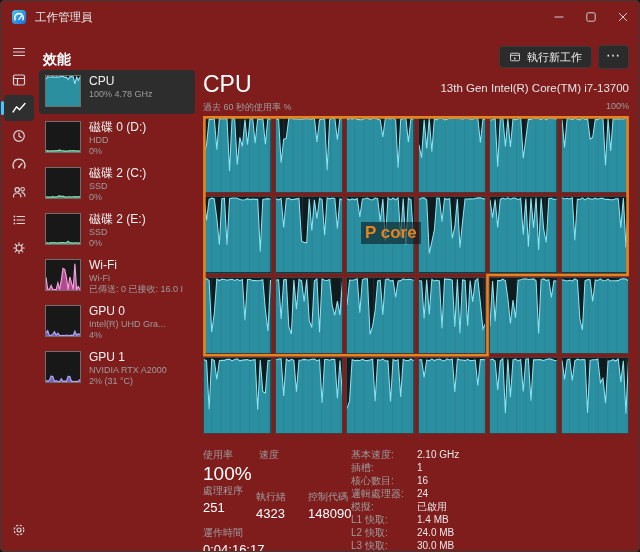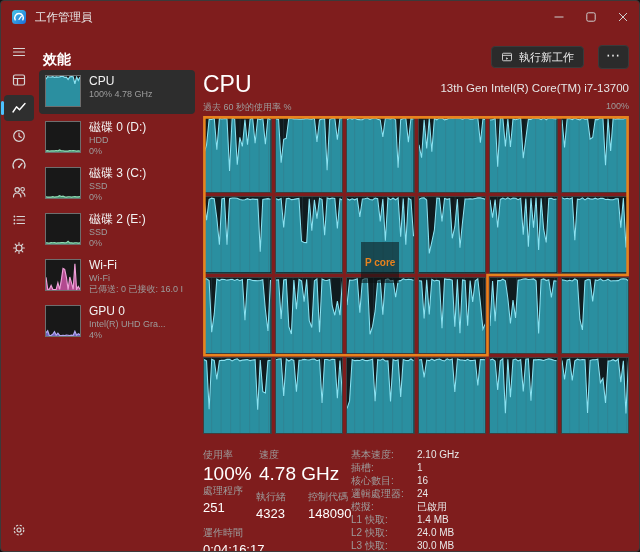--- a/index.html
+++ b/index.html
@@ -17,21 +17,21 @@
   
   .app{display:flex;height:518px;}
   .rail{width:36px;display:flex;flex-direction:column;align-items:center;padding-top:5px;flex:0 0 auto;}
   .rail-btn{width:30px;height:26px;display:flex;align-items:center;justify-content:center;border:none;background:none;color:#d6d6d6;border-radius:4px;margin:1px 0;position:relative;padding:0;}
   .rail-btn.selected{background:#2f2f2f;}
   .rail-btn.selected::before{content:"";position:absolute;left:-3px;top:6px;width:3px;height:14px;border-radius:2px;background:#4cc2ff;}
   .rail-spacer{flex:1;}
   .content{flex:1;display:flex;flex-direction:column;min-width:0;}
   .page-header{height:36px;display:flex;align-items:flex-end;padding:0 10px 0 6px;flex:0 0 auto;}
   .page-title{font-size:14px;font-weight:700;}
-  .header-actions{margin-left:auto;display:flex;gap:14px;align-items:center;}
+  .header-actions{margin-left:auto;display:flex;gap:6px;align-items:center;}
   .btn{display:flex;align-items:center;gap:6px;background:#2b2b2b;border:1px solid #3a3a3a;border-radius:4px;color:#eee;font-size:11px;padding:4px 9px;line-height:1;}
   .btn-more{padding:2px 7px 6px 7px;font-size:14px;letter-spacing:1px;}
   .columns{flex:1;display:flex;min-height:0;}
   
   .sidebar{width:156px;padding:1px 2px 0 2px;flex:0 0 auto;overflow:hidden;}
   .side-item{display:flex;gap:8px;padding:5px 6px;border-radius:4px;align-items:flex-start;margin-bottom:2px;height:44px;box-sizing:border-box;cursor:default;}
   .side-item.selected{background:#2d2d2d;}
   .thumb{width:34px;height:30px;border:1px solid #6e6e6e;background:#181818;flex:0 0 auto;overflow:hidden;}
   .thumb svg{display:block;width:100%;height:100%;}
   .side-text{min-width:0;}
@@ -42,21 +42,21 @@
   .main-header{display:flex;align-items:baseline;margin-top:2px;}
   .main-title{font-size:23px;font-weight:400;}
   .main-sub{margin-left:auto;font-size:11.5px;color:#e6e6e6;}
   .graph-meta{display:flex;font-size:9px;color:#9d9d9d;margin:3px 0 2px;}
   .graph-max{margin-left:auto;}
   .core-grid{position:relative;height:318px;}
   .grid-inner{display:grid;grid-template-columns:repeat(6,1fr);grid-template-rows:repeat(4,1fr);gap:3px;height:100%;}
   .core-cell{border:1px solid #3f3f3f;background:#101b1e;overflow:hidden;box-sizing:border-box;}
   .core-cell svg{display:block;width:100%;height:100%;}
   .annotation-svg{position:absolute;inset:0;width:100%;height:100%;pointer-events:none;z-index:3;}
-  .p-core-label{position:absolute;z-index:4;font-weight:700;font-size:10px;left:158px;top:106px;background:rgba(10,16,18,.55);padding:15px 4px;pointer-events:none;margin-top:20px;}
+  .p-core-label{position:absolute;z-index:4;font-weight:700;font-size:17px;left:158px;top:106px;background:rgba(10,16,18,.55);padding:1px 4px;pointer-events:none;}
   
   .stats{margin-top:14px;position:relative;height:102px;}
   .sg{position:absolute;}
   .stat-label{color:#9d9d9d;font-size:10px;white-space:nowrap;}
   .big{font-size:19px;color:#fff;margin-top:1px;white-space:nowrap;}
   .mid{font-size:13px;color:#fff;margin-top:2px;white-space:nowrap;}
   .stats-right{position:absolute;left:148px;top:2px;display:grid;grid-template-columns:66px auto;row-gap:2.5px;font-size:10px;line-height:1.05;}
   .detail-label{color:#9d9d9d;white-space:nowrap;}
   .detail-value{color:#e8e8e8;white-space:nowrap;}
   svg{overflow:visible;}
@@ -210,21 +210,21 @@
               </div>
             </div>
             <div class="side-item">
               <span class="thumb">
                 <svg viewBox="0 0 32 28" preserveAspectRatio="none" style="width:100%;height:100%;display:block">
                   <path d="M0,28 L0.0,26.8 L1.6,27.1 L3.2,27.1 L4.8,27.1 L6.4,26.8 L8.0,27.1 L9.6,26.9 L11.2,26.7 L12.8,25.8 L14.4,26.6 L16.0,26.3 L17.6,26.9 L19.2,27.1 L20.8,26.8 L22.4,26.8 L24.0,27.1 L25.6,26.8 L27.2,26.7 L28.8,27.0 L30.4,26.9 L32.0,26.6 L32,28 Z" fill="#4FA87E" fill-opacity="0.88"></path>
                   <path d="M0.0,26.8 L1.6,27.1 L3.2,27.1 L4.8,27.1 L6.4,26.8 L8.0,27.1 L9.6,26.9 L11.2,26.7 L12.8,25.8 L14.4,26.6 L16.0,26.3 L17.6,26.9 L19.2,27.1 L20.8,26.8 L22.4,26.8 L24.0,27.1 L25.6,26.8 L27.2,26.7 L28.8,27.0 L30.4,26.9 L32.0,26.6" stroke="#8FD9B5" stroke-width="1.1" fill="none"></path>
                 </svg>
               </span>
               <div class="side-text">
-                <div class="side-title">磁碟 3 (C:)</div>
+                <div class="side-title">磁碟 2 (C:)</div>
                 <div class="side-sub">SSD</div>
                 <div class="side-sub">0%</div>
               </div>
             </div>
             <div class="side-item">
               <span class="thumb">
                 <svg viewBox="0 0 32 28" preserveAspectRatio="none" style="width:100%;height:100%;display:block">
                   <path d="M0,28 L0.0,26.8 L1.6,27.0 L3.2,27.1 L4.8,26.7 L6.4,26.8 L8.0,26.6 L9.6,27.1 L11.2,26.9 L12.8,27.0 L14.4,26.7 L16.0,26.7 L17.6,26.9 L19.2,26.8 L20.8,25.5 L22.4,26.9 L24.0,26.9 L25.6,27.1 L27.2,26.8 L28.8,26.8 L30.4,27.1 L32.0,26.9 L32,28 Z" fill="#4FA87E" fill-opacity="0.88"></path>
                   <path d="M0.0,26.8 L1.6,27.0 L3.2,27.1 L4.8,26.7 L6.4,26.8 L8.0,26.6 L9.6,27.1 L11.2,26.9 L12.8,27.0 L14.4,26.7 L16.0,26.7 L17.6,26.9 L19.2,26.8 L20.8,25.5 L22.4,26.9 L24.0,26.9 L25.6,27.1 L27.2,26.8 L28.8,26.8 L30.4,27.1 L32.0,26.9" stroke="#8FD9B5" stroke-width="1.1" fill="none"></path>
                 </svg>
@@ -252,20 +252,33 @@
               <span class="thumb">
                 <svg viewBox="0 0 32 28" preserveAspectRatio="none" style="width:100%;height:100%;display:block">
                   <path d="M0,28 L0.0,25.0 L1.6,23.1 L3.2,27.7 L4.8,27.4 L6.4,26.3 L8.0,23.9 L9.6,27.2 L11.2,25.4 L12.8,27.4 L14.4,27.5 L16.0,27.3 L17.6,27.6 L19.2,27.2 L20.8,27.3 L22.4,27.7 L24.0,27.2 L25.6,27.5 L27.2,23.5 L28.8,27.2 L30.4,25.8 L32.0,26.9 L32,28 Z" fill="#7E6FD8" fill-opacity="0.88"></path>
                   <path d="M0.0,25.0 L1.6,23.1 L3.2,27.7 L4.8,27.4 L6.4,26.3 L8.0,23.9 L9.6,27.2 L11.2,25.4 L12.8,27.4 L14.4,27.5 L16.0,27.3 L17.6,27.6 L19.2,27.2 L20.8,27.3 L22.4,27.7 L24.0,27.2 L25.6,27.5 L27.2,23.5 L28.8,27.2 L30.4,25.8 L32.0,26.9" stroke="#B3A8F0" stroke-width="1.1" fill="none"></path>
                 </svg>
               </span>
               <div class="side-text">
                 <div class="side-title">GPU 0</div>
                 <div class="side-sub">Intel(R) UHD Gra...</div>
                 <div class="side-sub">4%</div>
+              </div>
+            </div>
+            <div class="side-item">
+              <span class="thumb">
+                <svg viewBox="0 0 32 28" preserveAspectRatio="none" style="width:100%;height:100%;display:block">
+                  <path d="M0,28 L0.0,26.3 L1.6,27.3 L3.2,26.3 L4.8,22.6 L6.4,22.9 L8.0,27.5 L9.6,26.7 L11.2,27.5 L12.8,27.6 L14.4,25.1 L16.0,27.4 L17.6,27.2 L19.2,27.4 L20.8,22.8 L22.4,22.9 L24.0,27.4 L25.6,27.4 L27.2,27.6 L28.8,27.4 L30.4,27.4 L32.0,25.5 L32,28 Z" fill="#7E6FD8" fill-opacity="0.88"></path>
+                  <path d="M0.0,26.3 L1.6,27.3 L3.2,26.3 L4.8,22.6 L6.4,22.9 L8.0,27.5 L9.6,26.7 L11.2,27.5 L12.8,27.6 L14.4,25.1 L16.0,27.4 L17.6,27.2 L19.2,27.4 L20.8,22.8 L22.4,22.9 L24.0,27.4 L25.6,27.4 L27.2,27.6 L28.8,27.4 L30.4,27.4 L32.0,25.5" stroke="#B3A8F0" stroke-width="1.1" fill="none"></path>
+                </svg>
+              </span>
+              <div class="side-text">
+                <div class="side-title">GPU 1</div>
+                <div class="side-sub">NVIDIA RTX A2000</div>
+                <div class="side-sub">2% (31 °C)</div>
               </div>
             </div>
           </aside>
 
         <main class="main">
           <div class="main-header">
             <span class="main-title">CPU</span>
             <span class="main-sub">13th Gen Intel(R) Core(TM) i7-13700</span>
           </div>
           <div class="graph-meta">
@@ -449,21 +462,20 @@
             <div class="p-core-label" id="p-core-label" style="color: rgb(232, 130, 29);">P core</div>
           </div>
 
           <div class="stats">
             <div class="sg" style="left:0;top:0">
               <div class="stat-label">使用率</div>
               <div class="big">100%</div>
             </div>
             <div class="sg" style="left:56px;top:0">
               <div class="stat-label">速度</div>
-              <div class="big">4.78 GHz</div>
             </div>
             <div class="sg" style="left:0;top:36px">
               <div class="stat-label">處理程序</div>
               <div class="mid">251</div>
             </div>
             <div class="sg" style="left:53px;top:42px">
               <div class="stat-label">執行緒</div>
               <div class="mid">4323</div>
             </div>
             <div class="sg" style="left:105px;top:42px">

